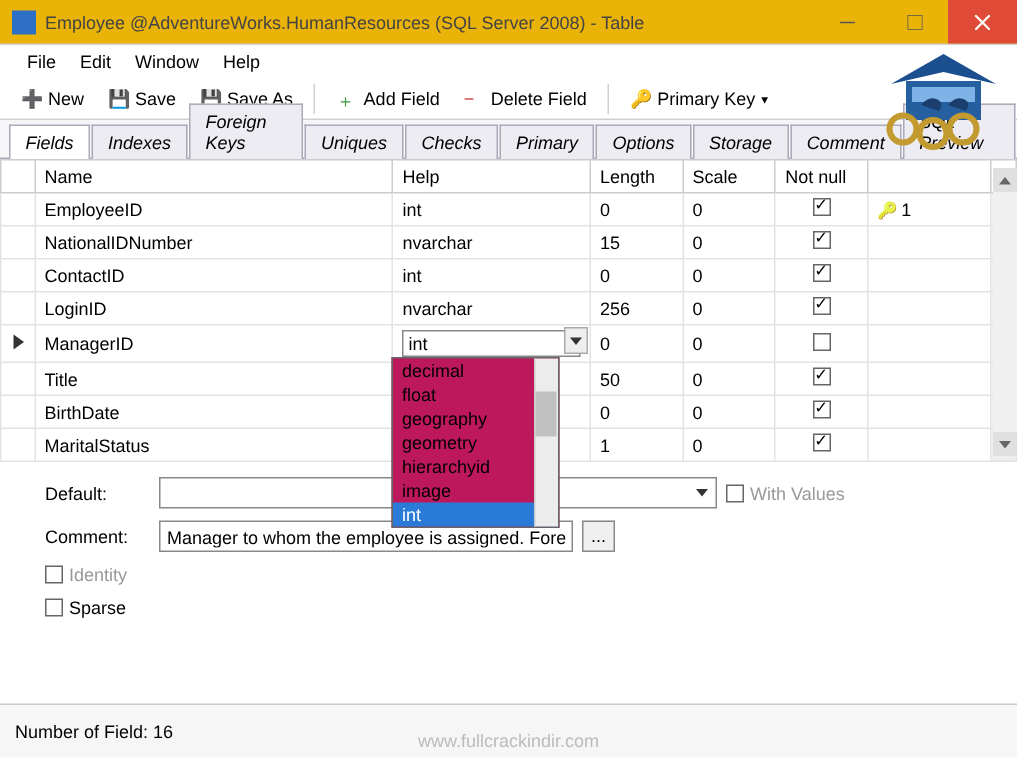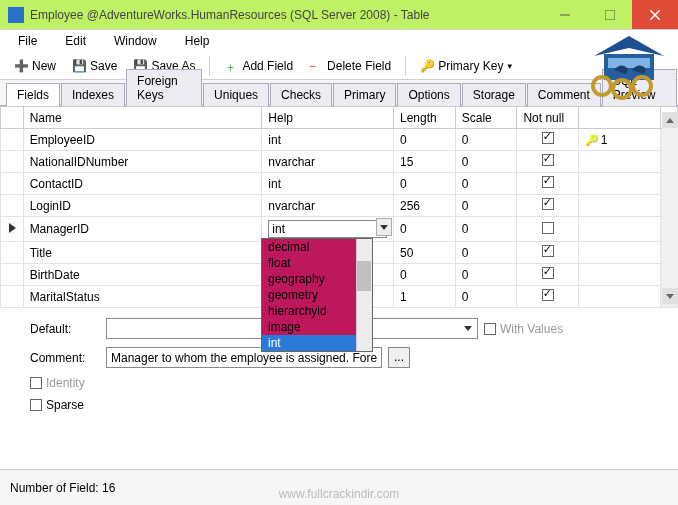--- a/index.html
+++ b/index.html
@@ -1,39 +1,39 @@
 <!DOCTYPE html>
 <html><head>
 <meta charset="utf-8">
 <style>
 * { box-sizing: border-box; margin: 0; padding: 0; font-family: "Segoe UI", Tahoma, sans-serif; font-size: 12px; }
 body { background: #fff; width: 678px; height: 505px; overflow: hidden; position: relative; }
 
 
-.titlebar { height: 30px; background: #bef264; border-bottom: 1px solid #d0d0d0; display: flex; align-items: center; padding-left: 8px; }
+.titlebar { height: 30px; background: #eab308; border-bottom: 1px solid #d0d0d0; display: flex; align-items: center; padding-left: 8px; }
 .titlebar-icon { width: 16px; height: 16px; background: #2c6fc5; margin-right: 6px; }
 .titlebar-text { color: #444; flex: 1; }
 .winbtns { display: flex; height: 100%; }
 .winbtn { width: 45px; display: flex; align-items: center; justify-content: center; color: #555; }
 .winbtn.close { background: #e04b38; color: #fff; width: 46px; }
 .winbtn svg { width: 10px; height: 10px; }
 
 
-.menubar { height: 22px; display: flex; align-items: center; padding: 0 10px; gap: 12px; }
+.menubar { height: 22px; display: flex; align-items: center; padding: 0 10px; gap: 0; }
 .menubar span { padding: 2px 8px; }
 
 
 .toolbar { height: 28px; display: flex; align-items: center; padding: 0 8px; gap: 4px; border-bottom: 1px solid #d0d0d0; }
 .tbtn { display: flex; align-items: center; gap: 4px; padding: 2px 6px; }
 .tsep { width: 1px; height: 20px; background: #d0d0d0; margin: 0 4px; }
 .icon { width: 14px; height: 14px; display: inline-block; }
 
 
 .tabs { height: 26px; display: flex; align-items: flex-end; padding-left: 6px; border-bottom: 1px solid #aab; background: #f6f6f8; }
-.tab { padding: 4px 10px; border: 1px solid #aab; border-bottom: none; margin-right: 1px; background: #ececf2; position: relative; top: 1px; }
+.tab { padding: 4px 10px; border: 1px solid #aab; border-bottom: none; margin-right: 1px; background: #ececf2; position: relative; top: 1px; font-style: italic; }
 .tab.active { background: #fff; }
 
 
 .gridwrap { background: #fff; position: relative; }
 .grid { width: 100%; border-collapse: collapse; padding-left: 28px; }
 .grid th { text-align: left; font-weight: normal; background: #fff; border: 1px solid #ccc; padding: 3px 6px; height: 22px; }
 .grid td { border: 1px solid #e3e3e3; padding: 3px 6px; height: 22px; }
 .rowind { width: 14px; border: 1px solid #e3e3e3; background: #fff; }
 .chkcell { text-align: center; }
 .chk { width: 12px; height: 12px; border: 1px solid #666; display: inline-block; background: #fff; position: relative; }

